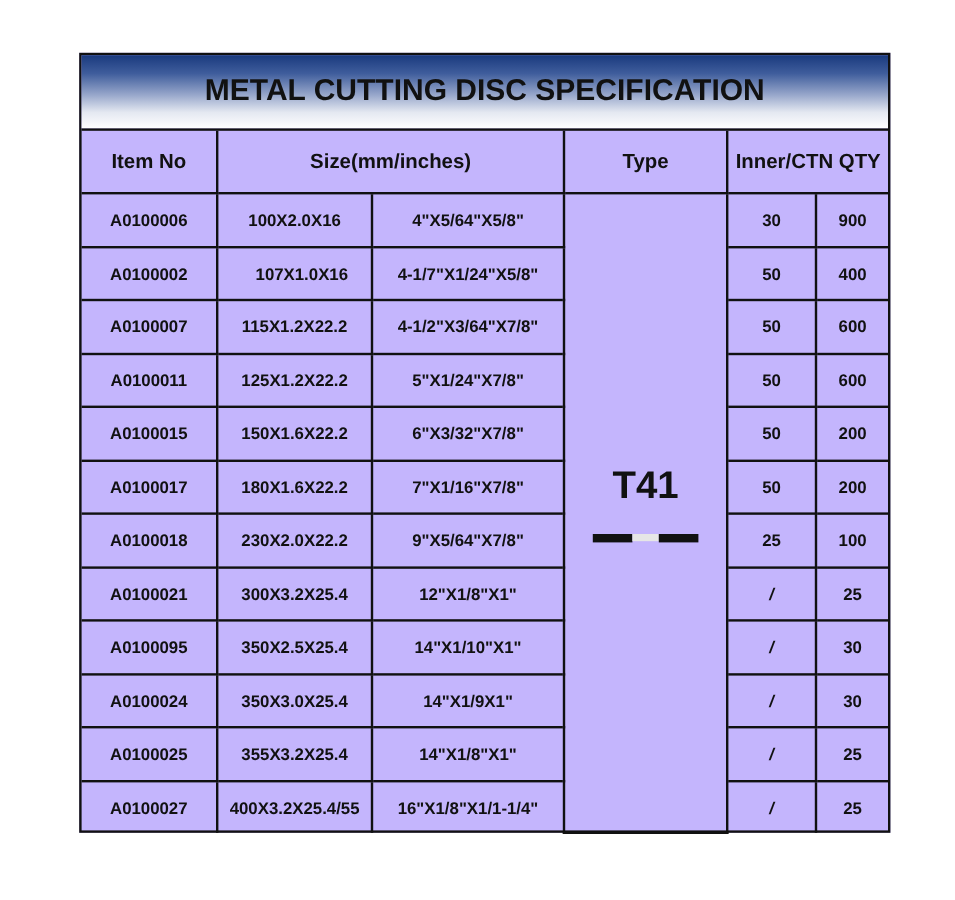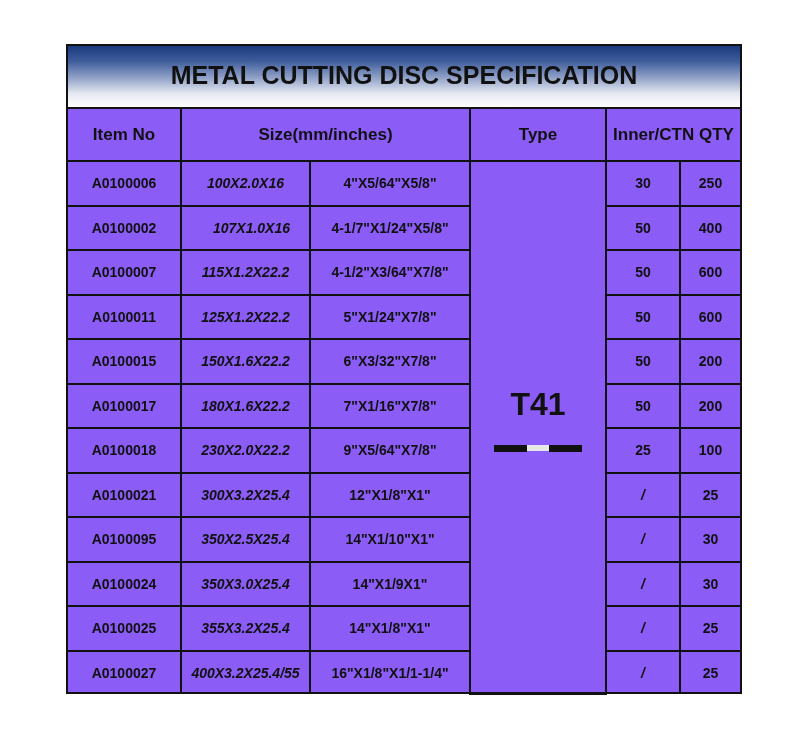--- a/index.html
+++ b/index.html
@@ -16,21 +16,21 @@
       overflow: hidden;
     }
     .sheet {
       position: absolute;
       left: 66px;
       top: 44px;
       width: 676px;
       height: 650px;
       box-sizing: border-box;
       border: 2px solid #111;
-      background: #8b5cf6;
+      background: #c4b5fd;
     }
     .title-bar {
       position: absolute;
       left: 0; top: 0;
       width: 672px;
       height: 61px;
       background: linear-gradient(to bottom, #1a3a7e 0%, #3f5d9c 25%, #9aa9cc 55%, #e4e8f1 78%, #ffffff 100%);
       border-bottom: 2px solid #111;
       display: flex;
       align-items: center;
@@ -65,21 +65,21 @@
     .hdr th {
       height: 51px;
       font-size: 17px;
       font-weight: bold;
     }
     .row td {
       height: 42.5px;
       font-size: 14px;
     }
     td.item { text-align: left; padding-left: 13px; margin-left: 34px; }
-    td.mm { text-align: left; padding-left: 5px; font-style: italic; }
+    td.mm { text-align: left; padding-left: 5px; }
     td.inch { text-align: left; padding-left: 14px; }
     td.type-cell {
       position: relative;
       vertical-align: middle;
     }
     .type-wrap {
       display: flex;
       flex-direction: column;
       align-items: center;
       margin-top: -16px;
@@ -133,21 +133,21 @@
         <div class="type-wrap">
           <span class="type-label">T41</span>
           <div class="disc-profile">
             <span class="bar"></span>
                 <span class="hole"></span>
                 <span class="bar"></span>
           </div>
         </div>
       </td>
       <td>30</td>
-      <td>250</td>
+      <td>900</td>
     </tr>
     <tr class="row">
       <td class="item">A0100002</td>
       <td class="mm" style="padding-left:12px">107X1.0X16</td>
       <td class="inch">4-1/7"X1/24"X5/8"</td>
       <td>50</td>
       <td>400</td>
     </tr>
     <tr class="row">
       <td class="item">A0100007</td>

